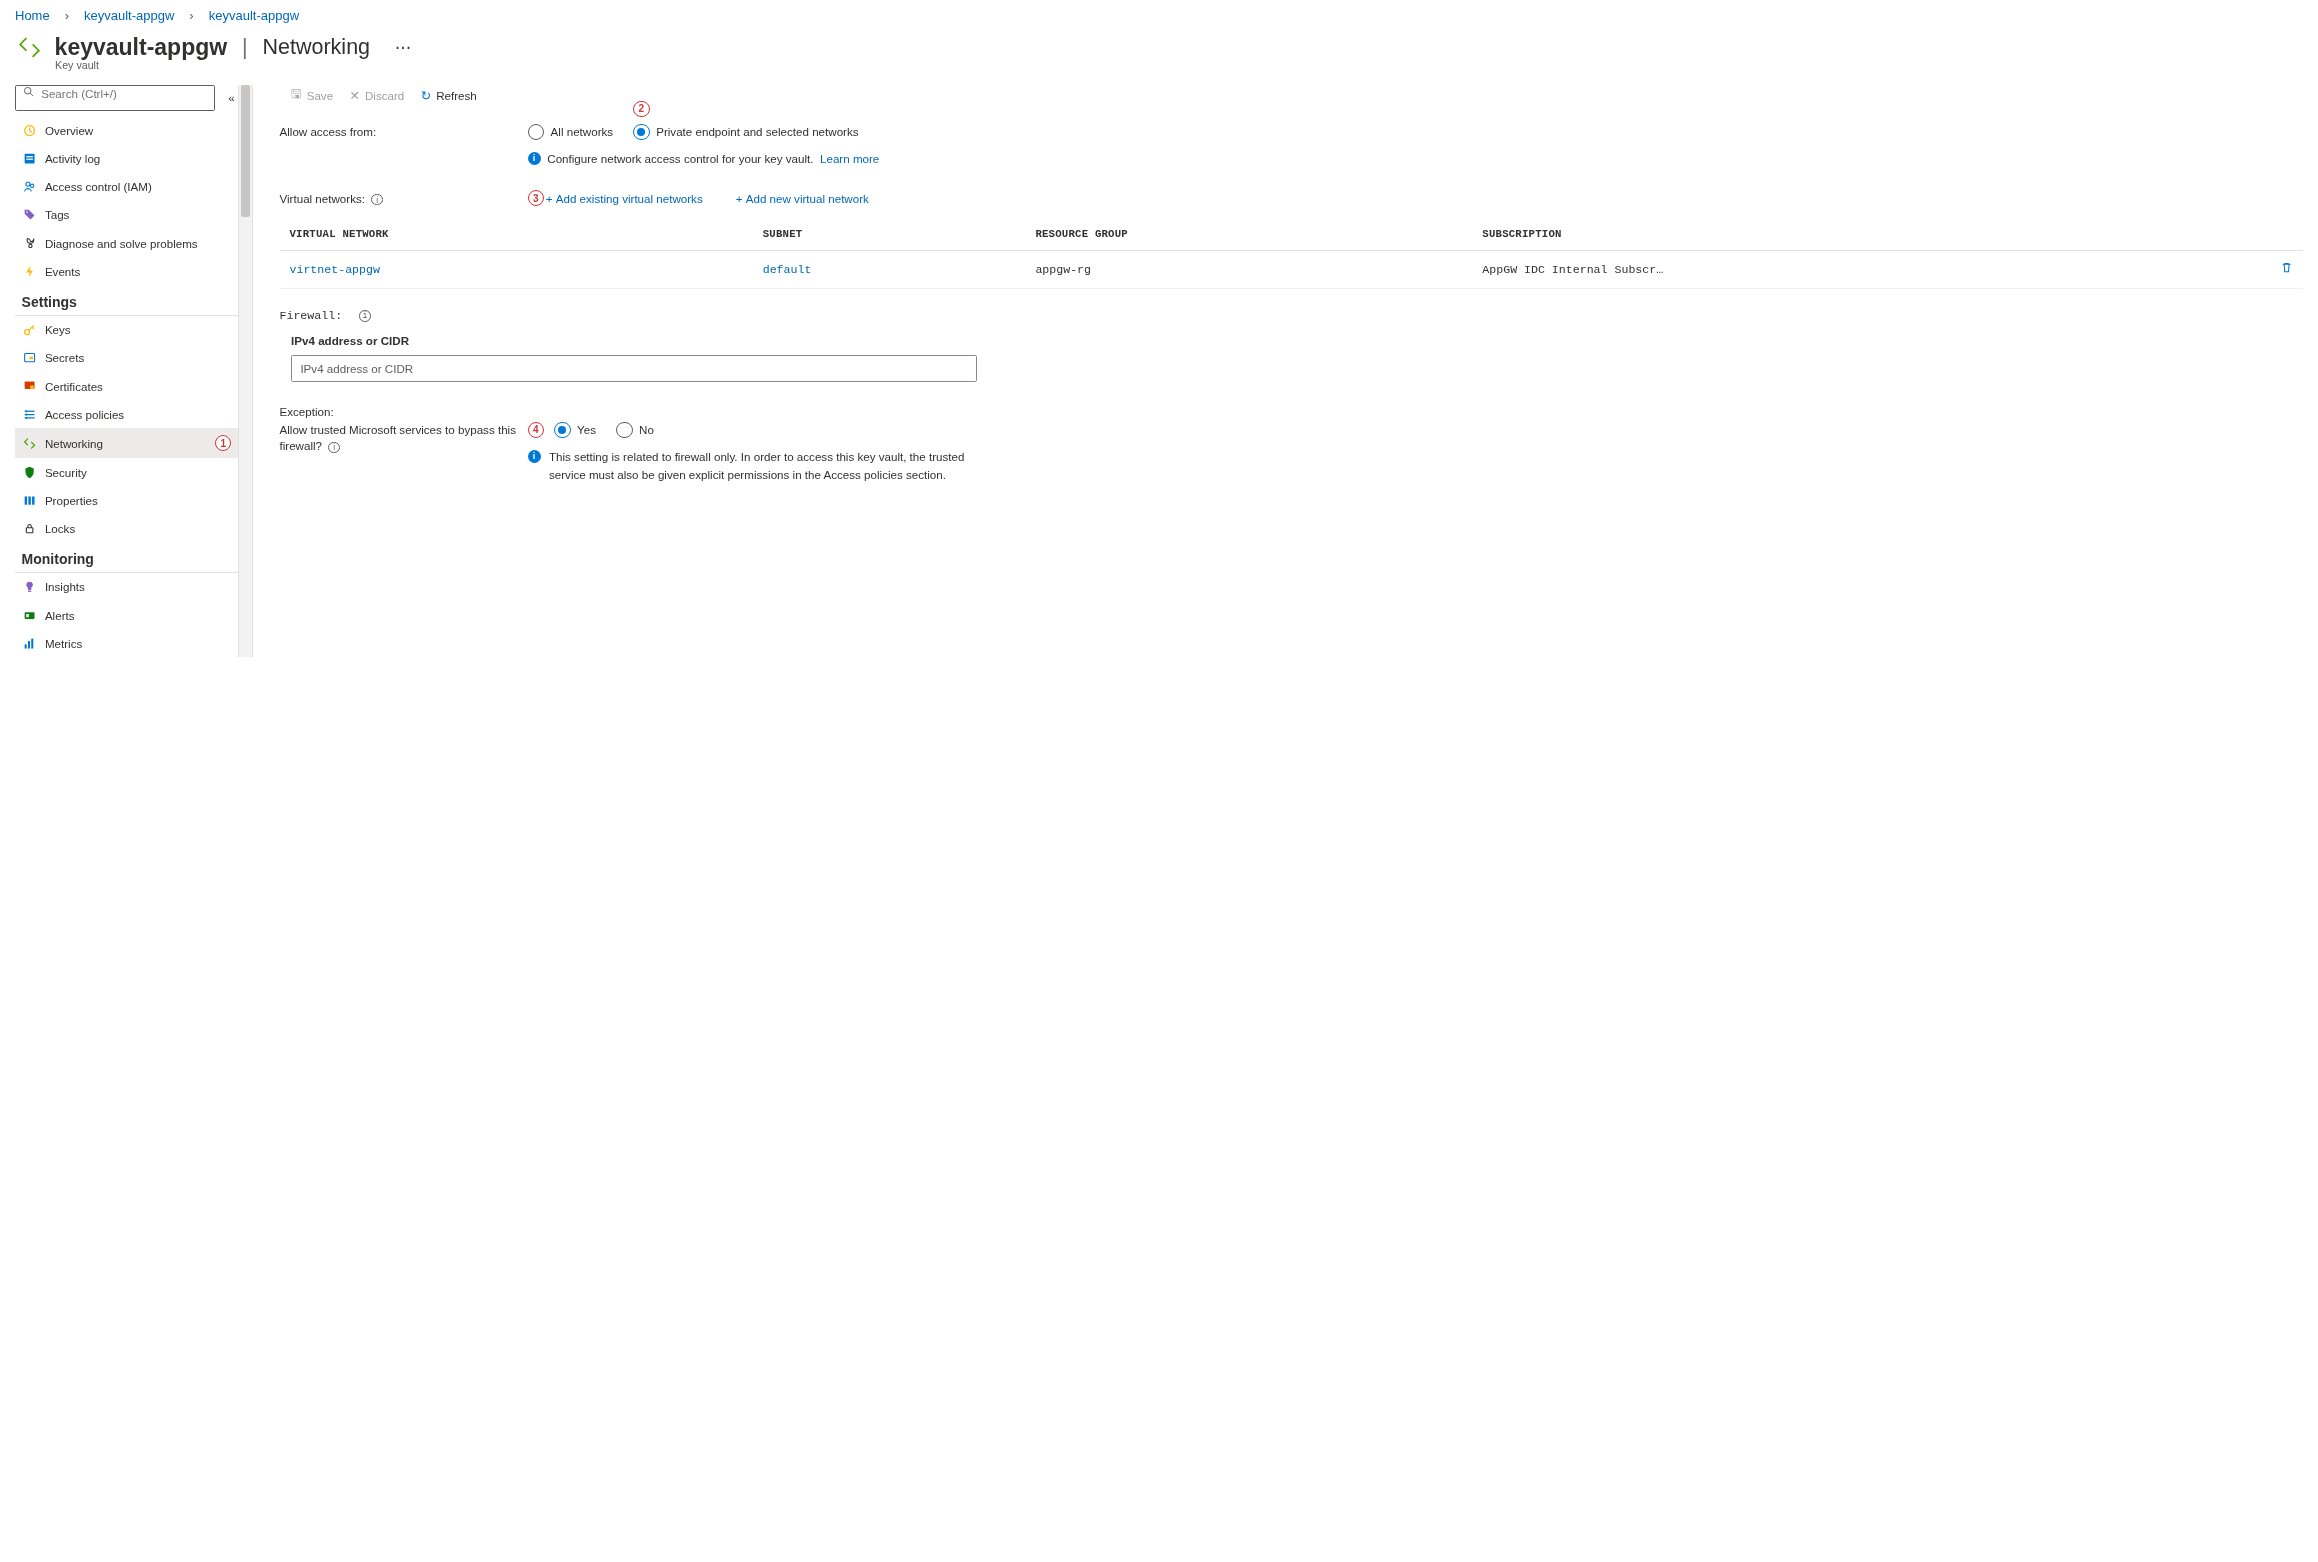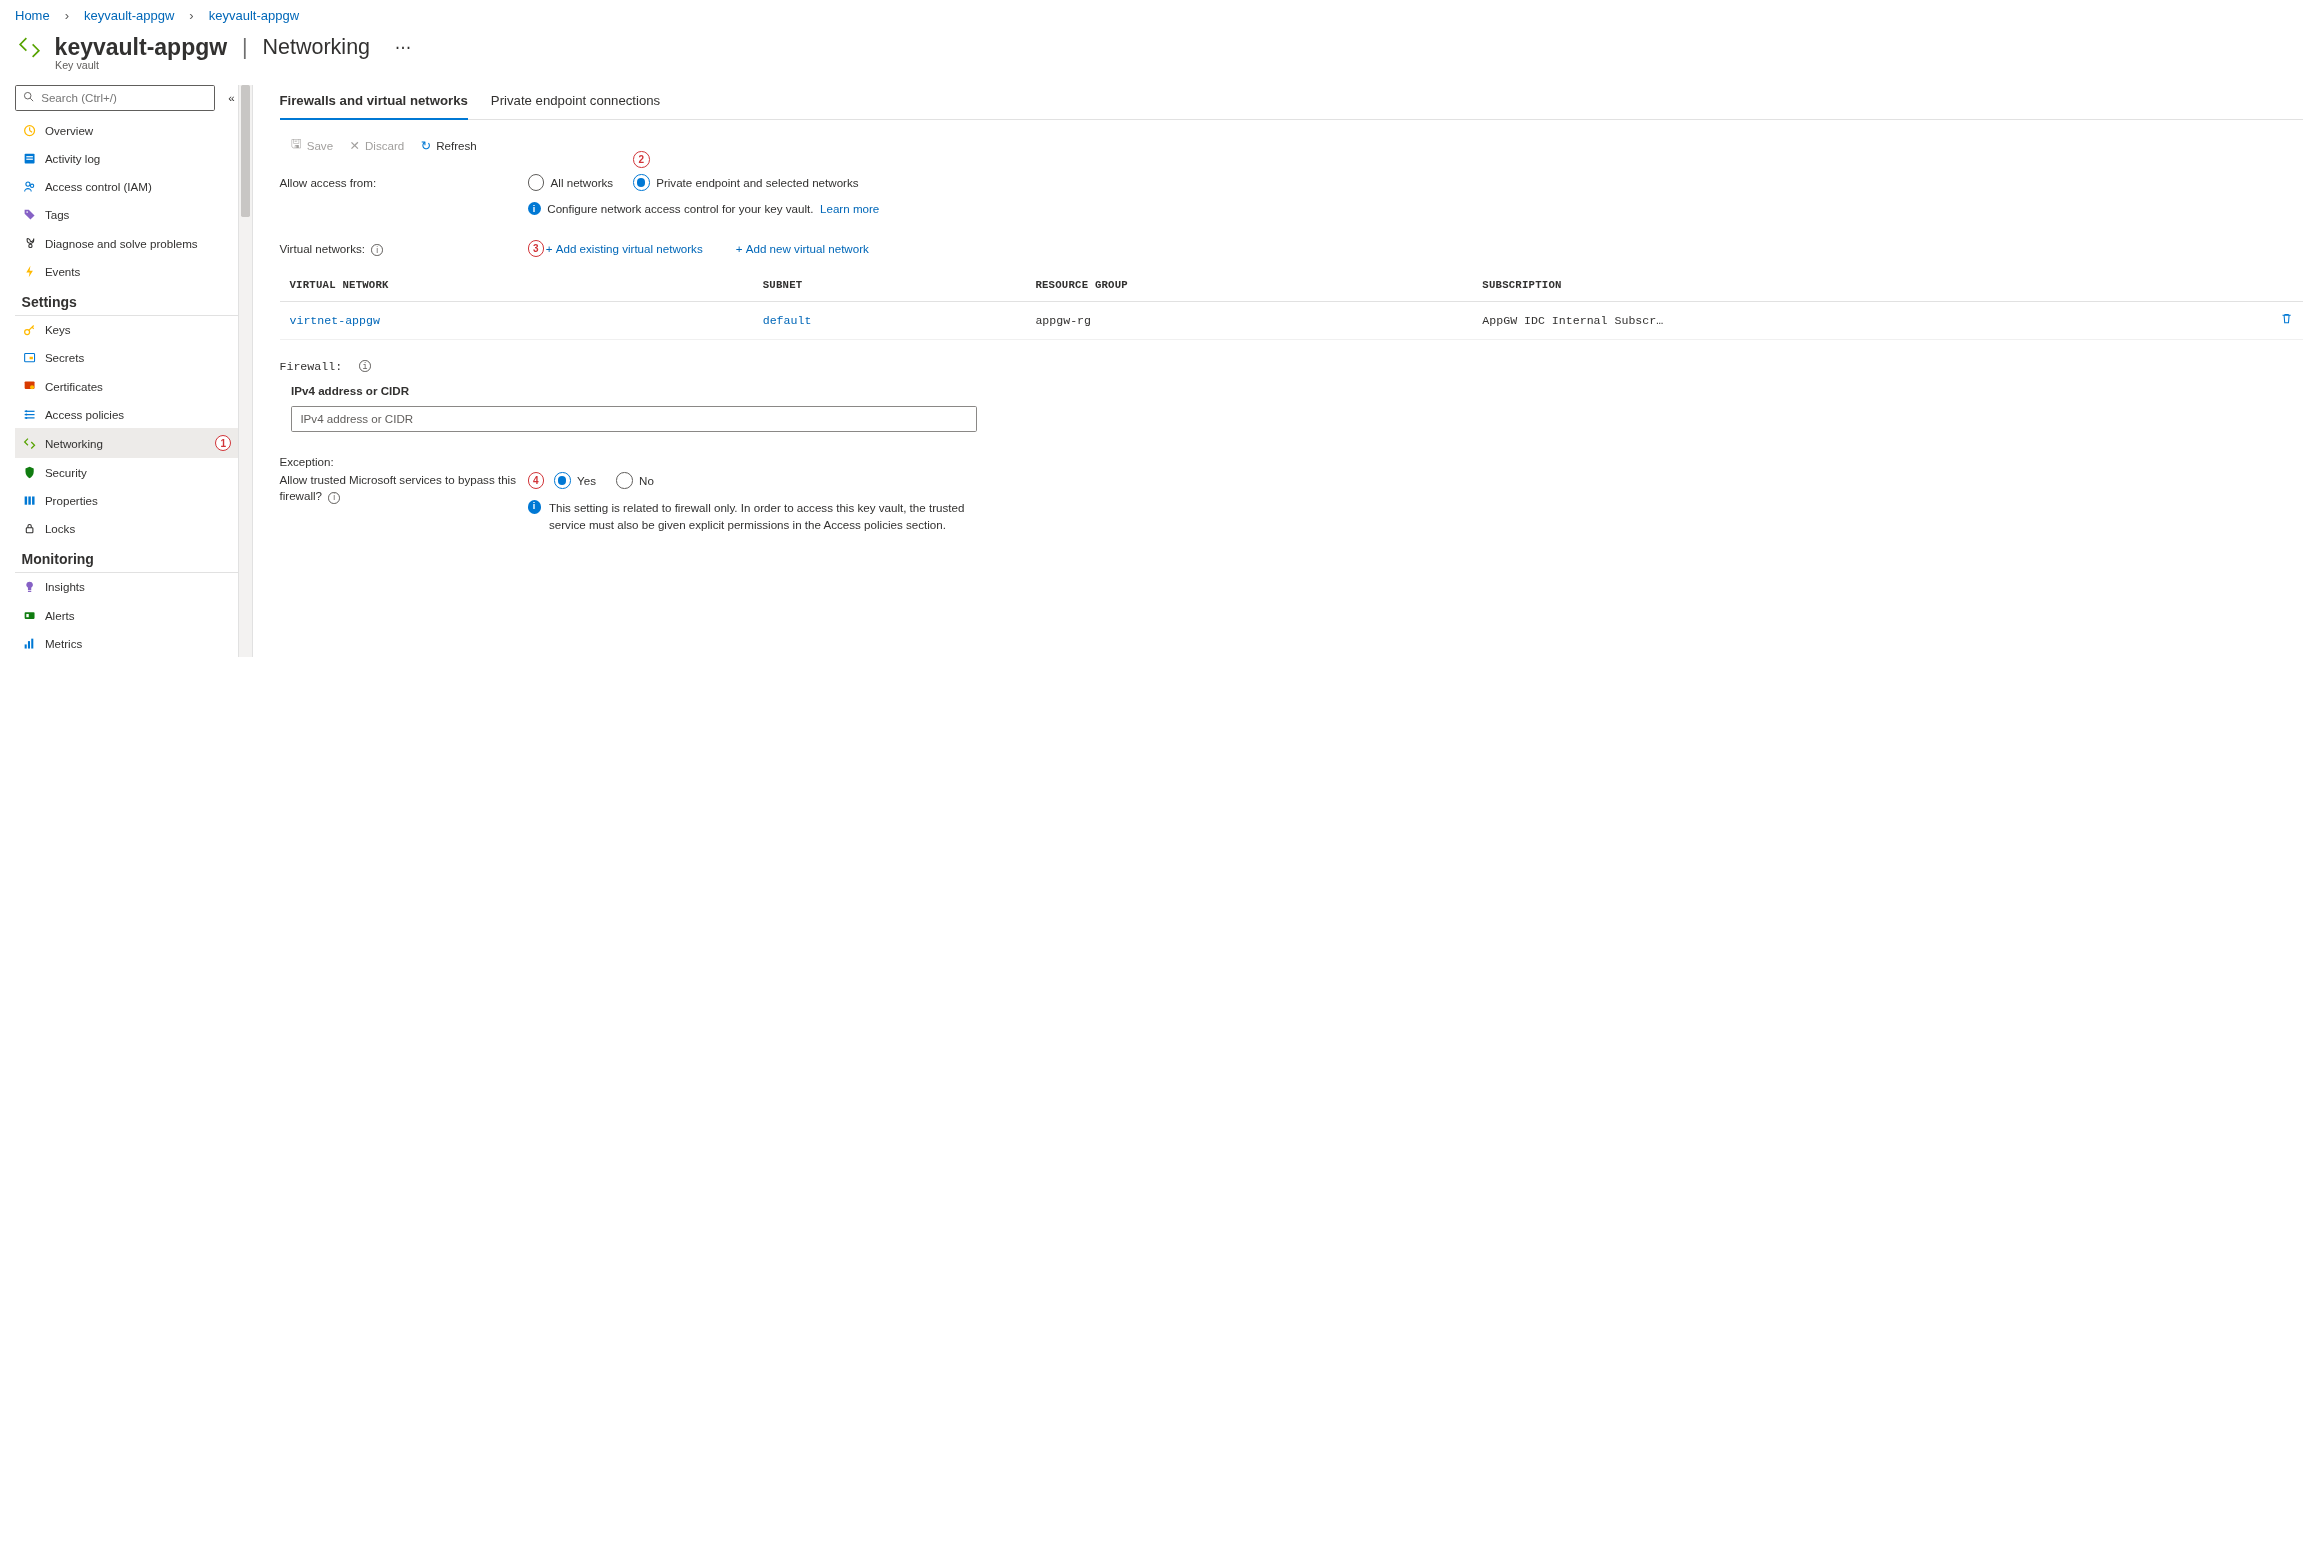--- a/index.html
+++ b/index.html
@@ -34,21 +34,21 @@
   .rh-type { font-size: 10.7px; color: #605e5c; margin-left: 40px; margin-top: -1.7px; }
 
   
   .body-row { display: flex; align-items: flex-start; }
 
   
   .sidebar { width: 223px; flex: 0 0 223px; }
   .search-row { display:flex; align-items:center; gap:10px; margin-bottom:5px; }
   .search-box {
     flex:1;
-    display:flex; align-items:center;
+    display:flex; align-items:flex-start;
     border:0.8px solid #605e5c;
     border-radius:1.7px;
     height:26.5px;
     padding:0 6.6px;
     color:#605e5c;
   }
   .search-box input {
     border:none; outline:none; width:100%; font-size:11.6px; color:#323130; background:transparent;
   }
   .collapse-caret { cursor:pointer; color:#323130; font-size:11.6px; padding:0 3.3px; }
@@ -386,24 +386,20 @@
         </div>
     </div>
 
     <div class="vscroll">
       <div class="thumb"></div>
     </div>
 
     <div class="content">
 
       
-      <div class="tabs">
-        <div class="tab active">Firewalls and virtual networks</div>
-        <div class="tab">Private endpoint connections</div>
-      </div>
 
       
       <div class="toolbar" style="padding-left:11.6px;">
         <div class="tool-btn disabled">
           <span class="ic">🖫</span>
           <span>Save</span>
         </div>
         <div class="tool-btn disabled">
           <span class="ic">✕</span>
           <span>Discard</span>

